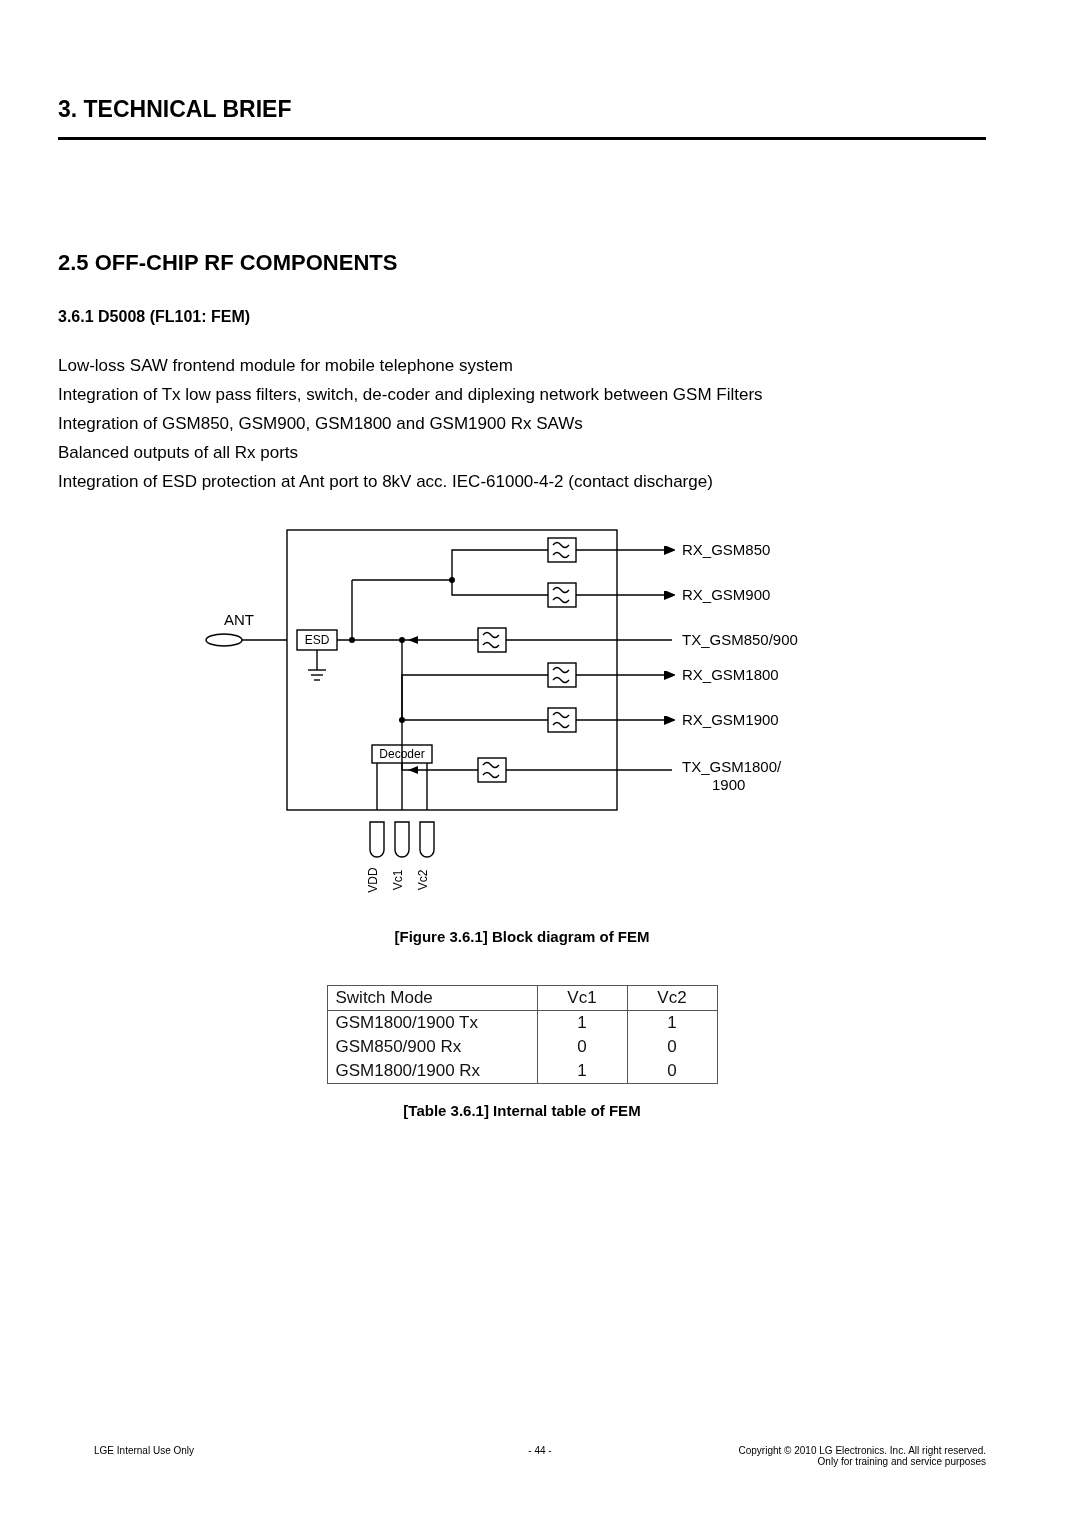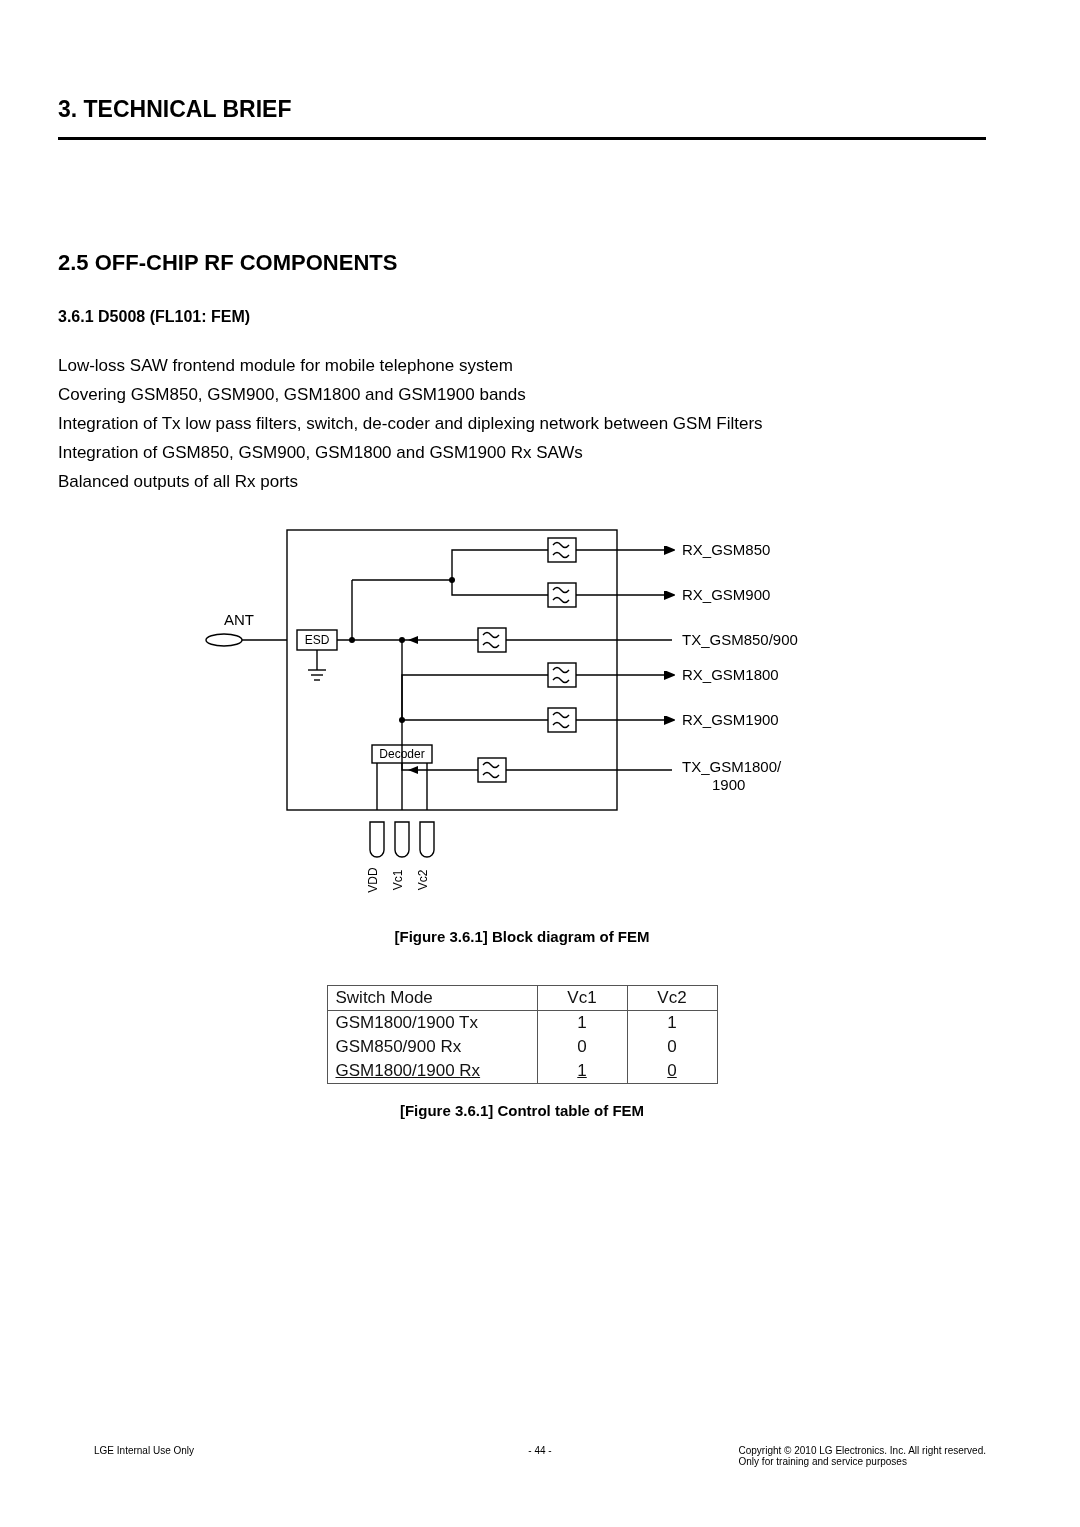--- a/index.html
+++ b/index.html
@@ -91,54 +91,54 @@
       font-weight: normal;
     }
     table.ctrl thead th { border-top:1px solid #555; }
     table.ctrl { border:1px solid #555; }
     table.ctrl td.c, table.ctrl th.c { text-align:center; width:90px; }
     table.ctrl td.l, table.ctrl th.l { width:210px; padding-left:8px;}
     table.ctrl th { border-bottom:1px solid #555;margin-top:10px; }
     table.ctrl td { border-top:none; border-bottom:none; }
     table.ctrl td + td,
     table.ctrl th + th { border-left:1px solid #555; }
-    table.ctrl tr:last-child td { border-bottom: none; text-decoration: underline; }
+    table.ctrl tr:last-child td { border-bottom: none; }
     
     .footer {
       position: absolute;
       left: 94px; right: 94px;
       bottom: 60px;
       display:flex;
       justify-content: space-between;
       align-items: flex-start;
       font-size: 10px;
     }
     .footer .center {
       position:absolute;
       left:0; right:0;
       text-align:center;
     }
-    .footer .right { margin-left:auto;}
+    .footer .right { text-align:right; margin-left:auto;}
   </style>
 </head>
 <body>
 
 <div class="page">
   <div class="chapter-title">3. TECHNICAL BRIEF</div>
   <div class="rule"></div>
 
   <div class="section-title">2.5 OFF-CHIP RF COMPONENTS</div>
   <div class="subsection-title">3.6.1 D5008 (FL101: FEM)</div>
 
   <div class="body-text">
     <div>Low-loss SAW frontend module for mobile telephone system</div>
-    <div>Covering GSM850, GSM900, GSM1800 and GSM1900 bands</div>
     <div>Integration of Tx low pass filters, switch, de-coder and diplexing network between GSM Filters</div>
     <div>Integration of GSM850, GSM900, GSM1800 and GSM1900 Rx SAWs</div>
     <div>Balanced outputs of all Rx ports</div>
+    <div>Integration of ESD protection at Ant port to 8kV acc. IEC-61000-4-2 (contact discharge)</div>
   </div>
 
   <div class="diagram-wrap">
     <svg class="block-diagram" width="640" height="390" viewBox="0 0 640 390" aria-hidden="true">
       <defs>
         <marker id="arrow" markerWidth="8" markerHeight="8" refX="6" refY="3" orient="auto">
           <path d="M0,0 L7,3 L0,6 Z" class="arrowhead"></path>
         </marker>
 
         <g id="saw">
@@ -249,21 +249,21 @@
         </tr>
         <tr>
           <td class="l">GSM1800/1900 Rx</td>
           <td class="c">1</td>
           <td class="c">0</td>
         </tr>
       </tbody>
     </table>
   </div>
 
-  <div class="caption">[Figure 3.6.1] Control table of FEM</div>
+  <div class="caption">[Table 3.6.1] Internal table of FEM</div>
 </div>
 
 <div class="footer">
   <div>LGE Internal Use Only</div>
   <div class="center">- 44 -</div>
   <div class="right">
     <div>Copyright © 2010 LG Electronics. Inc. All right reserved.</div>
     <div>Only for training and service purposes</div>
   </div>
 </div>

